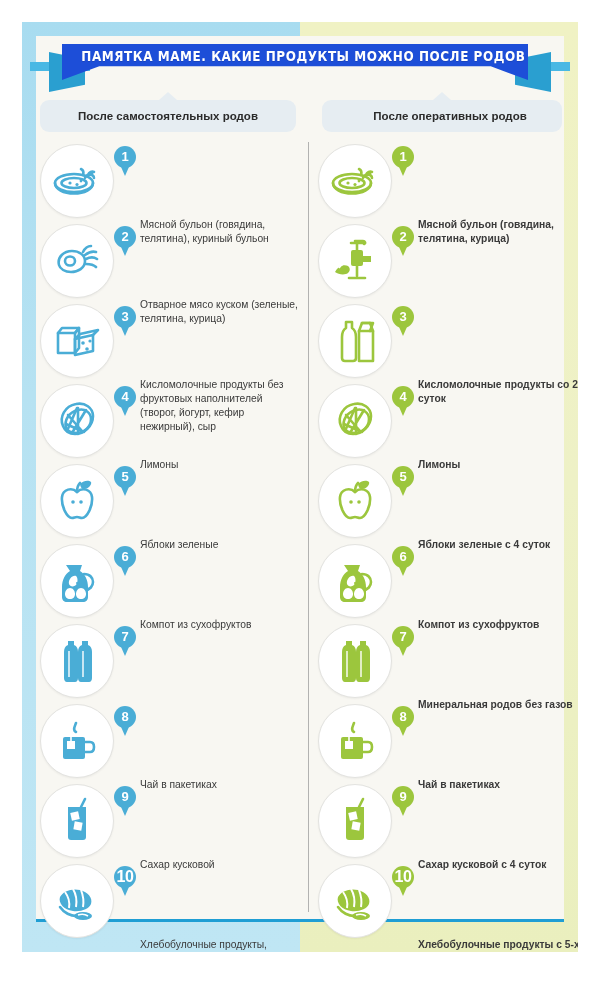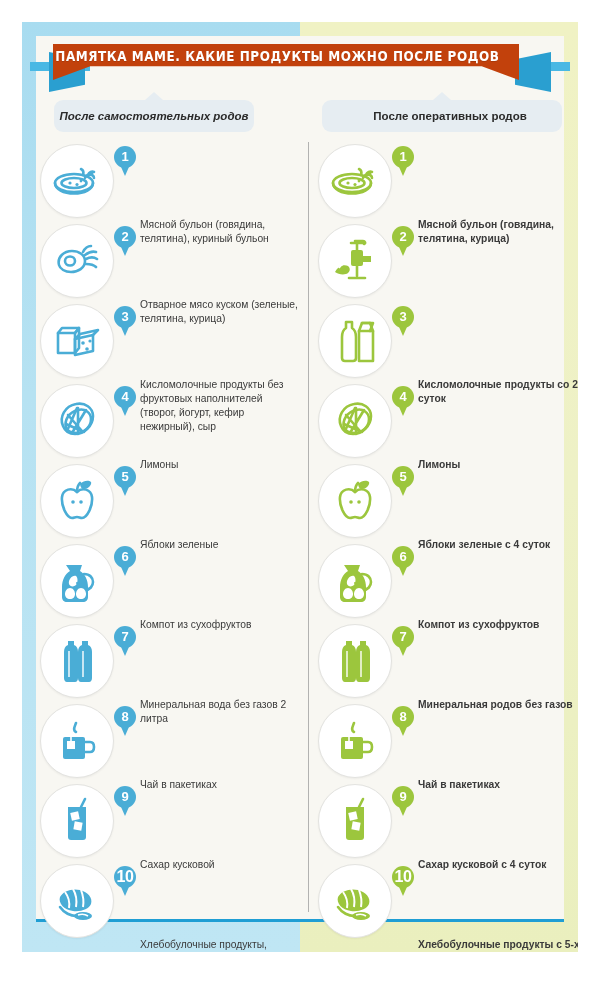--- a/index.html
+++ b/index.html
@@ -17,35 +17,35 @@
       background:#f8f7f2;border-bottom:3px solid #1f9ed4;box-sizing:border-box;}
 
   
   .ribbon-wrap{position:absolute;left:0;top:18px;width:556px;height:52px;}
   .ribbon-tail-l{position:absolute;left:8px;top:22px;width:60px;height:9px;background:#49b8e4;}
   .ribbon-tail-r{position:absolute;right:8px;top:22px;width:60px;height:9px;background:#49b8e4;}
   .ribbon-fold-l{position:absolute;left:27px;top:12px;width:36px;height:40px;background:#2a9fd0;
       clip-path:polygon(0 0,100% 18%,100% 82%,0 100%);}
   .ribbon-fold-r{position:absolute;right:27px;top:12px;width:36px;height:40px;background:#2a9fd0;
       clip-path:polygon(100% 0,0 18%,0 82%,100% 100%);}
-  .ribbon{position:absolute;left:31px;top:4px;width:466px;height:36px;background:#c2410c;
+  .ribbon{position:absolute;left:40px;top:4px;width:466px;height:36px;background:#1d4ed8;
       clip-path:polygon(0 0,100% 0,100% 100%,92% 62%,8% 62%,0 100%);
-      display:flex;align-items:flex-start;justify-content:flex-end;}
+      display:flex;align-items:flex-start;justify-content:flex-start;}
   .ribbon-title{color:#ffffff;font-size:14.5px;font-weight:bold;letter-spacing:.6px;
       line-height:25px;white-space:nowrap;font-family:"DejaVu Sans Condensed","Liberation Sans",sans-serif;
       transform:scaleX(.92);transform-origin:center;text-shadow:0 1px 0 rgba(0,0,0,.12);}
 
   
   .tabs{position:absolute;left:14px;top:78px;width:528px;height:36px;}
   .tab{position:absolute;top:0;height:32px;background:#e6edf2;border-radius:9px;
       display:flex;align-items:center;justify-content:center;}
   .tab .notch{position:absolute;top:-8px;left:50%;margin-left:-9px;width:0;height:0;
       border-left:9px solid transparent;border-right:9px solid transparent;border-bottom:8px solid #e6edf2;}
   .tab-label{font-size:11.5px;color:#2b2b2b;font-weight:bold;white-space:nowrap;}
-  .tab-left{left:18px;width:200px;font-style:italic;}
+  .tab-left{left:4px;width:256px;}
   .tab-right{left:286px;width:224px;padding-left:16px;}
 
   
   .divider{position:absolute;left:286px;top:120px;width:1px;height:770px;background:#9b9b9b;opacity:.75;}
 
   
   .col{position:absolute;top:122px;width:258px;}
   .col-left{left:18px;}
   .col-right{left:296px;}
 
@@ -216,21 +216,20 @@
             <path d="M14 14v26" stroke="#ffffff" stroke-width="1.4"></path>
             <path d="M27 4h6v4c3 1 4 4 4 7v26c0 2-1 4-3 4h-8c-2 0-3-2-3-4V15c0-3 1-6 4-7z" fill="#4aadd6"></path>
             <path d="M28 14v26" stroke="#ffffff" stroke-width="1.4"></path>
           </svg>
         </div>
         <div class="pin">
           <span class="body"></span>
           <span class="tip"></span>
           <span class="num">7</span>
         </div>
-        <div class="txt">Минеральная вода без газов 2 литра</div>
       </div>
       <div class="item">
         <div class="disc">
           <svg width="46" height="44" viewBox="0 0 46 44">
             <rect x="9" y="18" width="22" height="22" rx="2" fill="#4aadd6"></rect>
             <path d="M31 23h5c3 0 4 2 4 5s-1 5-4 5h-5" fill="none" stroke="#4aadd6" stroke-width="2.6" stroke-linecap="round" stroke-linejoin="round"></path>
             <rect x="13" y="22" width="8" height="8" fill="#ffffff"></rect>
             <path d="M17 22v-5" stroke="#ffffff" stroke-width="1.6"></path>
             <path d="M22 13c-4-2-1-6 0-9" fill="none" stroke="#4aadd6" stroke-width="2.6" stroke-linecap="round" stroke-linejoin="round"></path>
           </svg>

